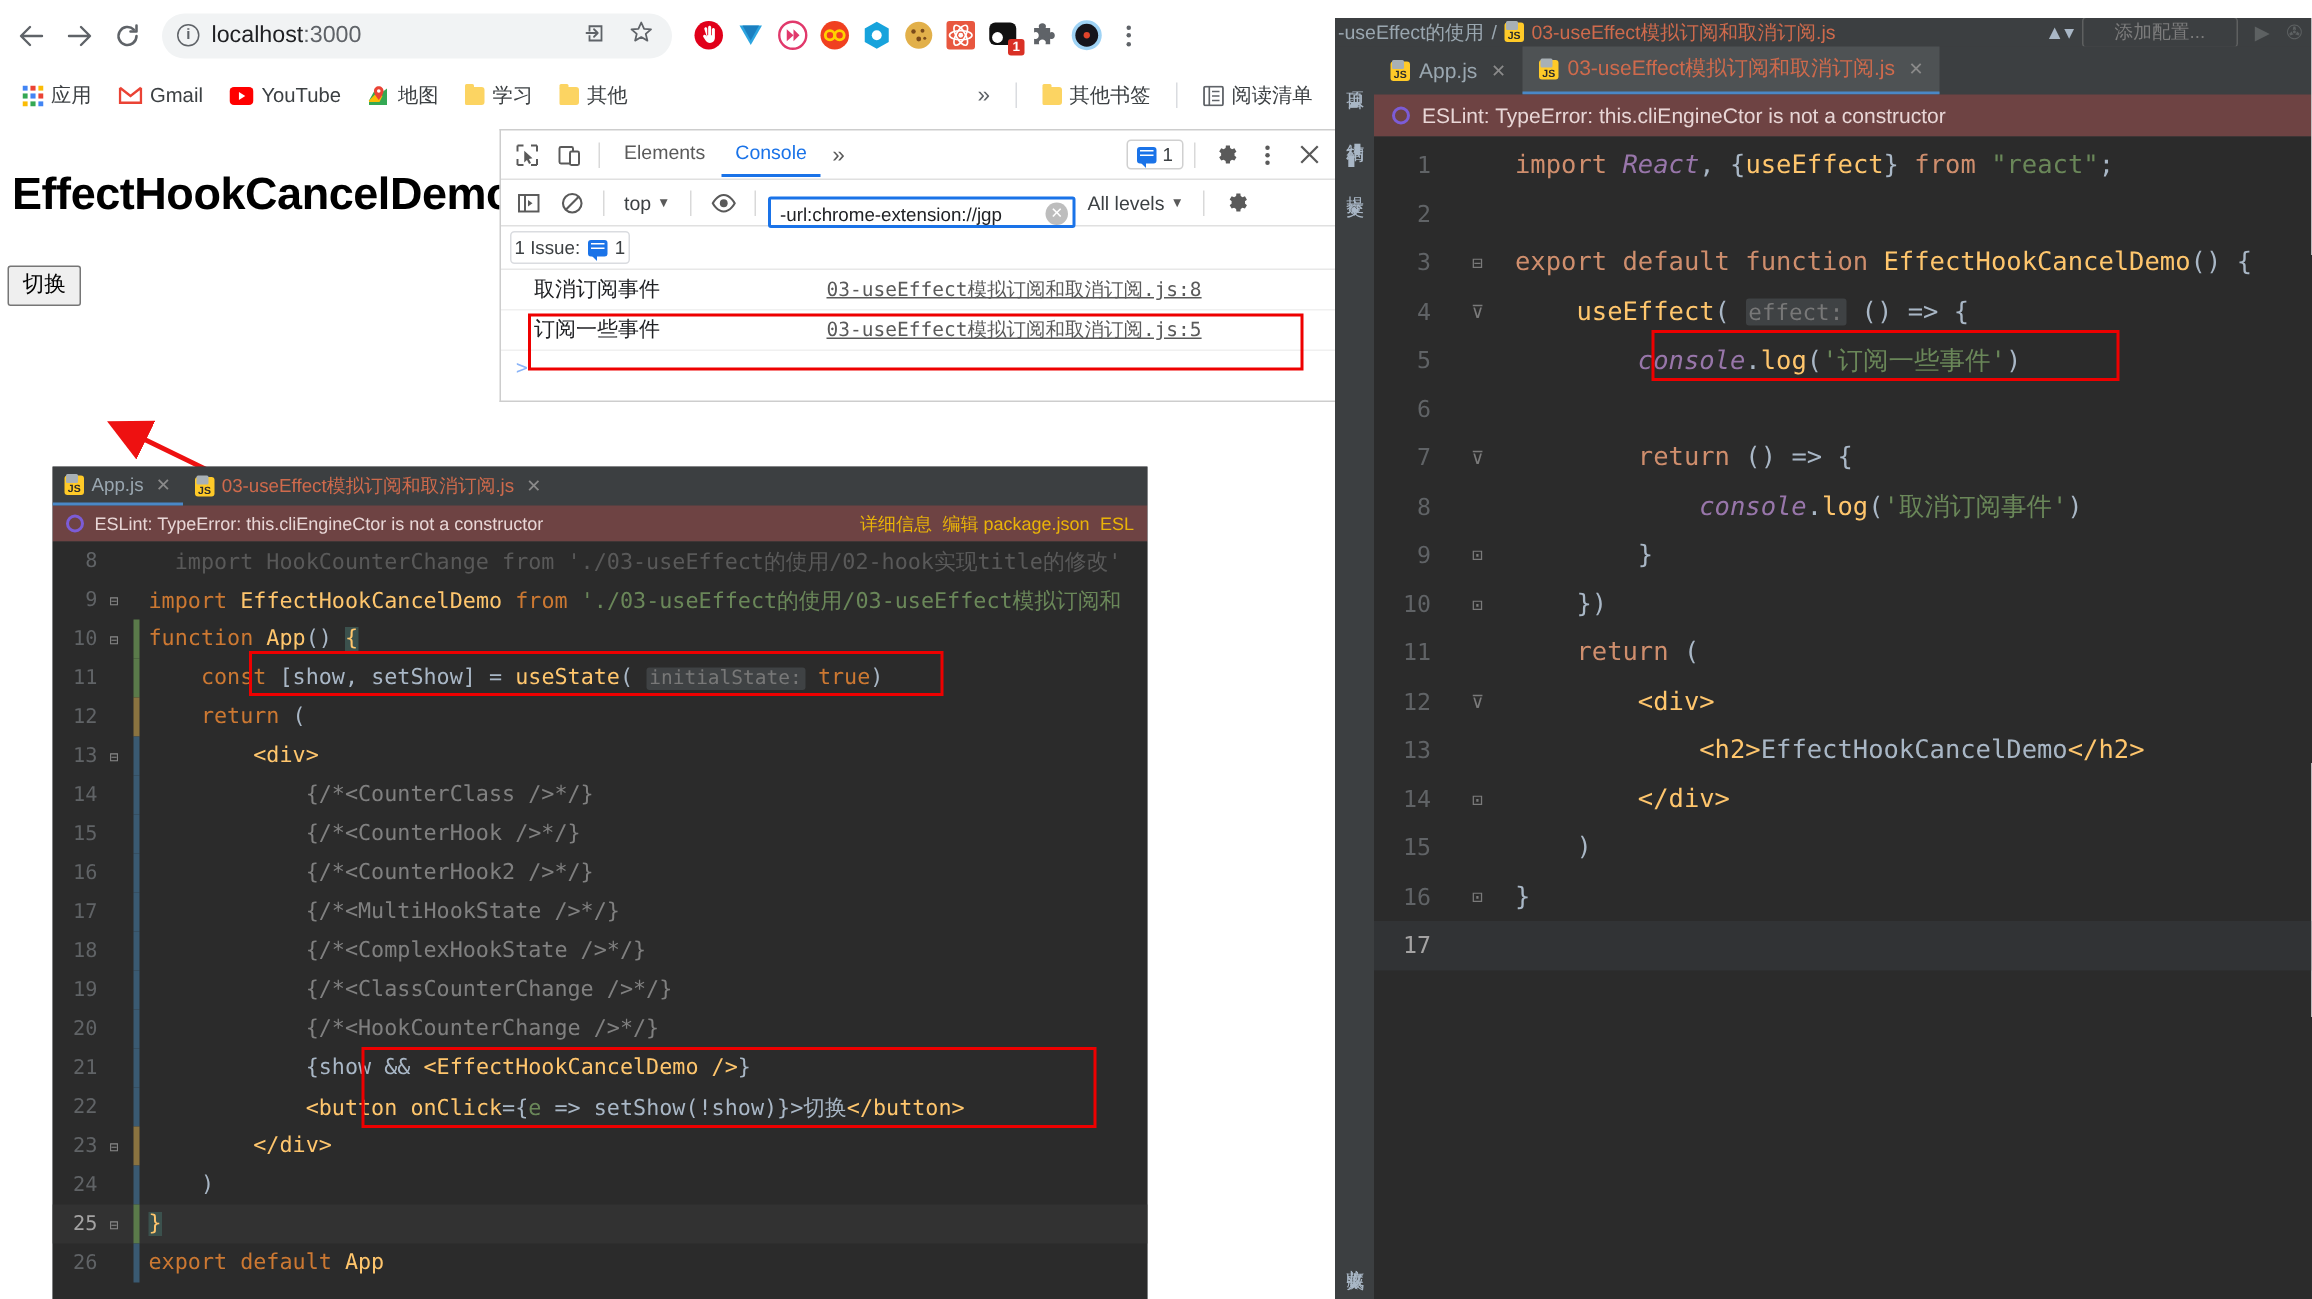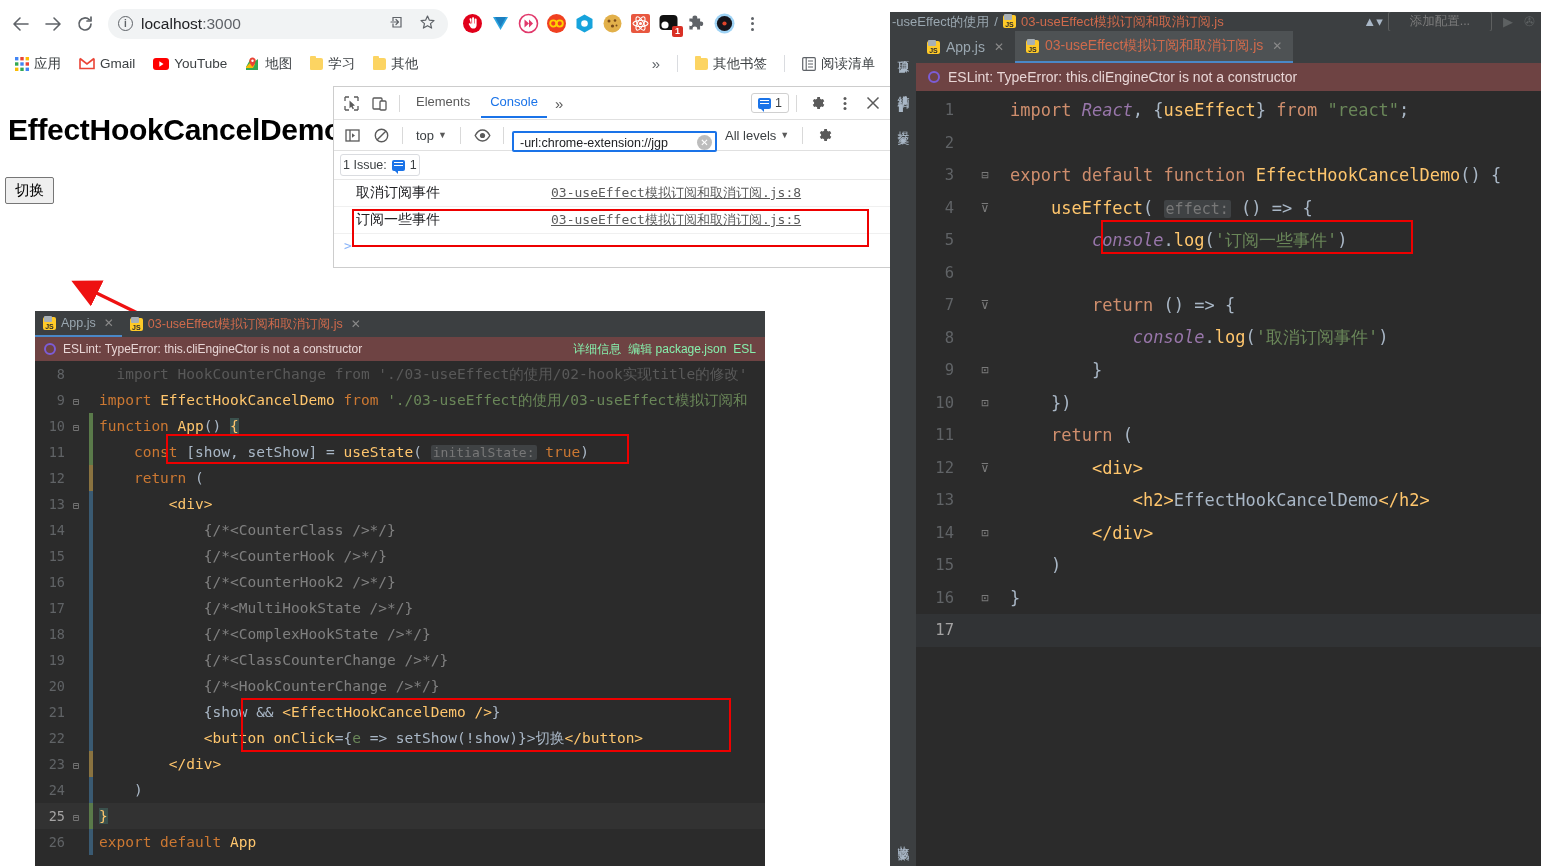--- a/index.html
+++ b/index.html
@@ -170,21 +170,21 @@
   }
   .jsico::before{content:'';position:absolute;left:1px;top:-1px;width:8px;height:6px;background:#a8b0b5;border-radius:1px;}
   .tab-x { color:#8a8a8a; font-size:12px; margin-left:3px; }
   .eslint-bar {
     height:24px; background:#6e4343; display:flex; align-items:center;
     padding:0 9px; gap:7px; font-size:12px; color:#e8d6d6;
     font-family:"Liberation Sans", sans-serif;
   }
   .eslint-circ { width:12px;height:12px;border:2px solid #7c5cd6;border-radius:50%;flex:0 0 auto;}
   .eslint-sp { flex:1; }
-  .eslint-link { color:#86efac; white-space:nowrap; }
+  .eslint-link { color:#eab308; white-space:nowrap; }
   .ide-code { position:relative; background:#2b2b2b; height:505px; font-size:14.5px; }
   .codeline { display:flex; height:26px; align-items:center; white-space:pre; }
   .codeline.cur { background:#323232; }
   .gut {
     width:38px; text-align:right; padding-right:8px; color:#606366; font-size:13.5px;
     flex:0 0 auto; font-family:"DejaVu Sans Mono", monospace;
   }
   .codeline.cur .gut { color:#a4a3a3; }
   .foldcol { width:16px; flex:0 0 auto; position:relative; }
   .vcsbar { width:4px; flex:0 0 auto; align-self:stretch; }

